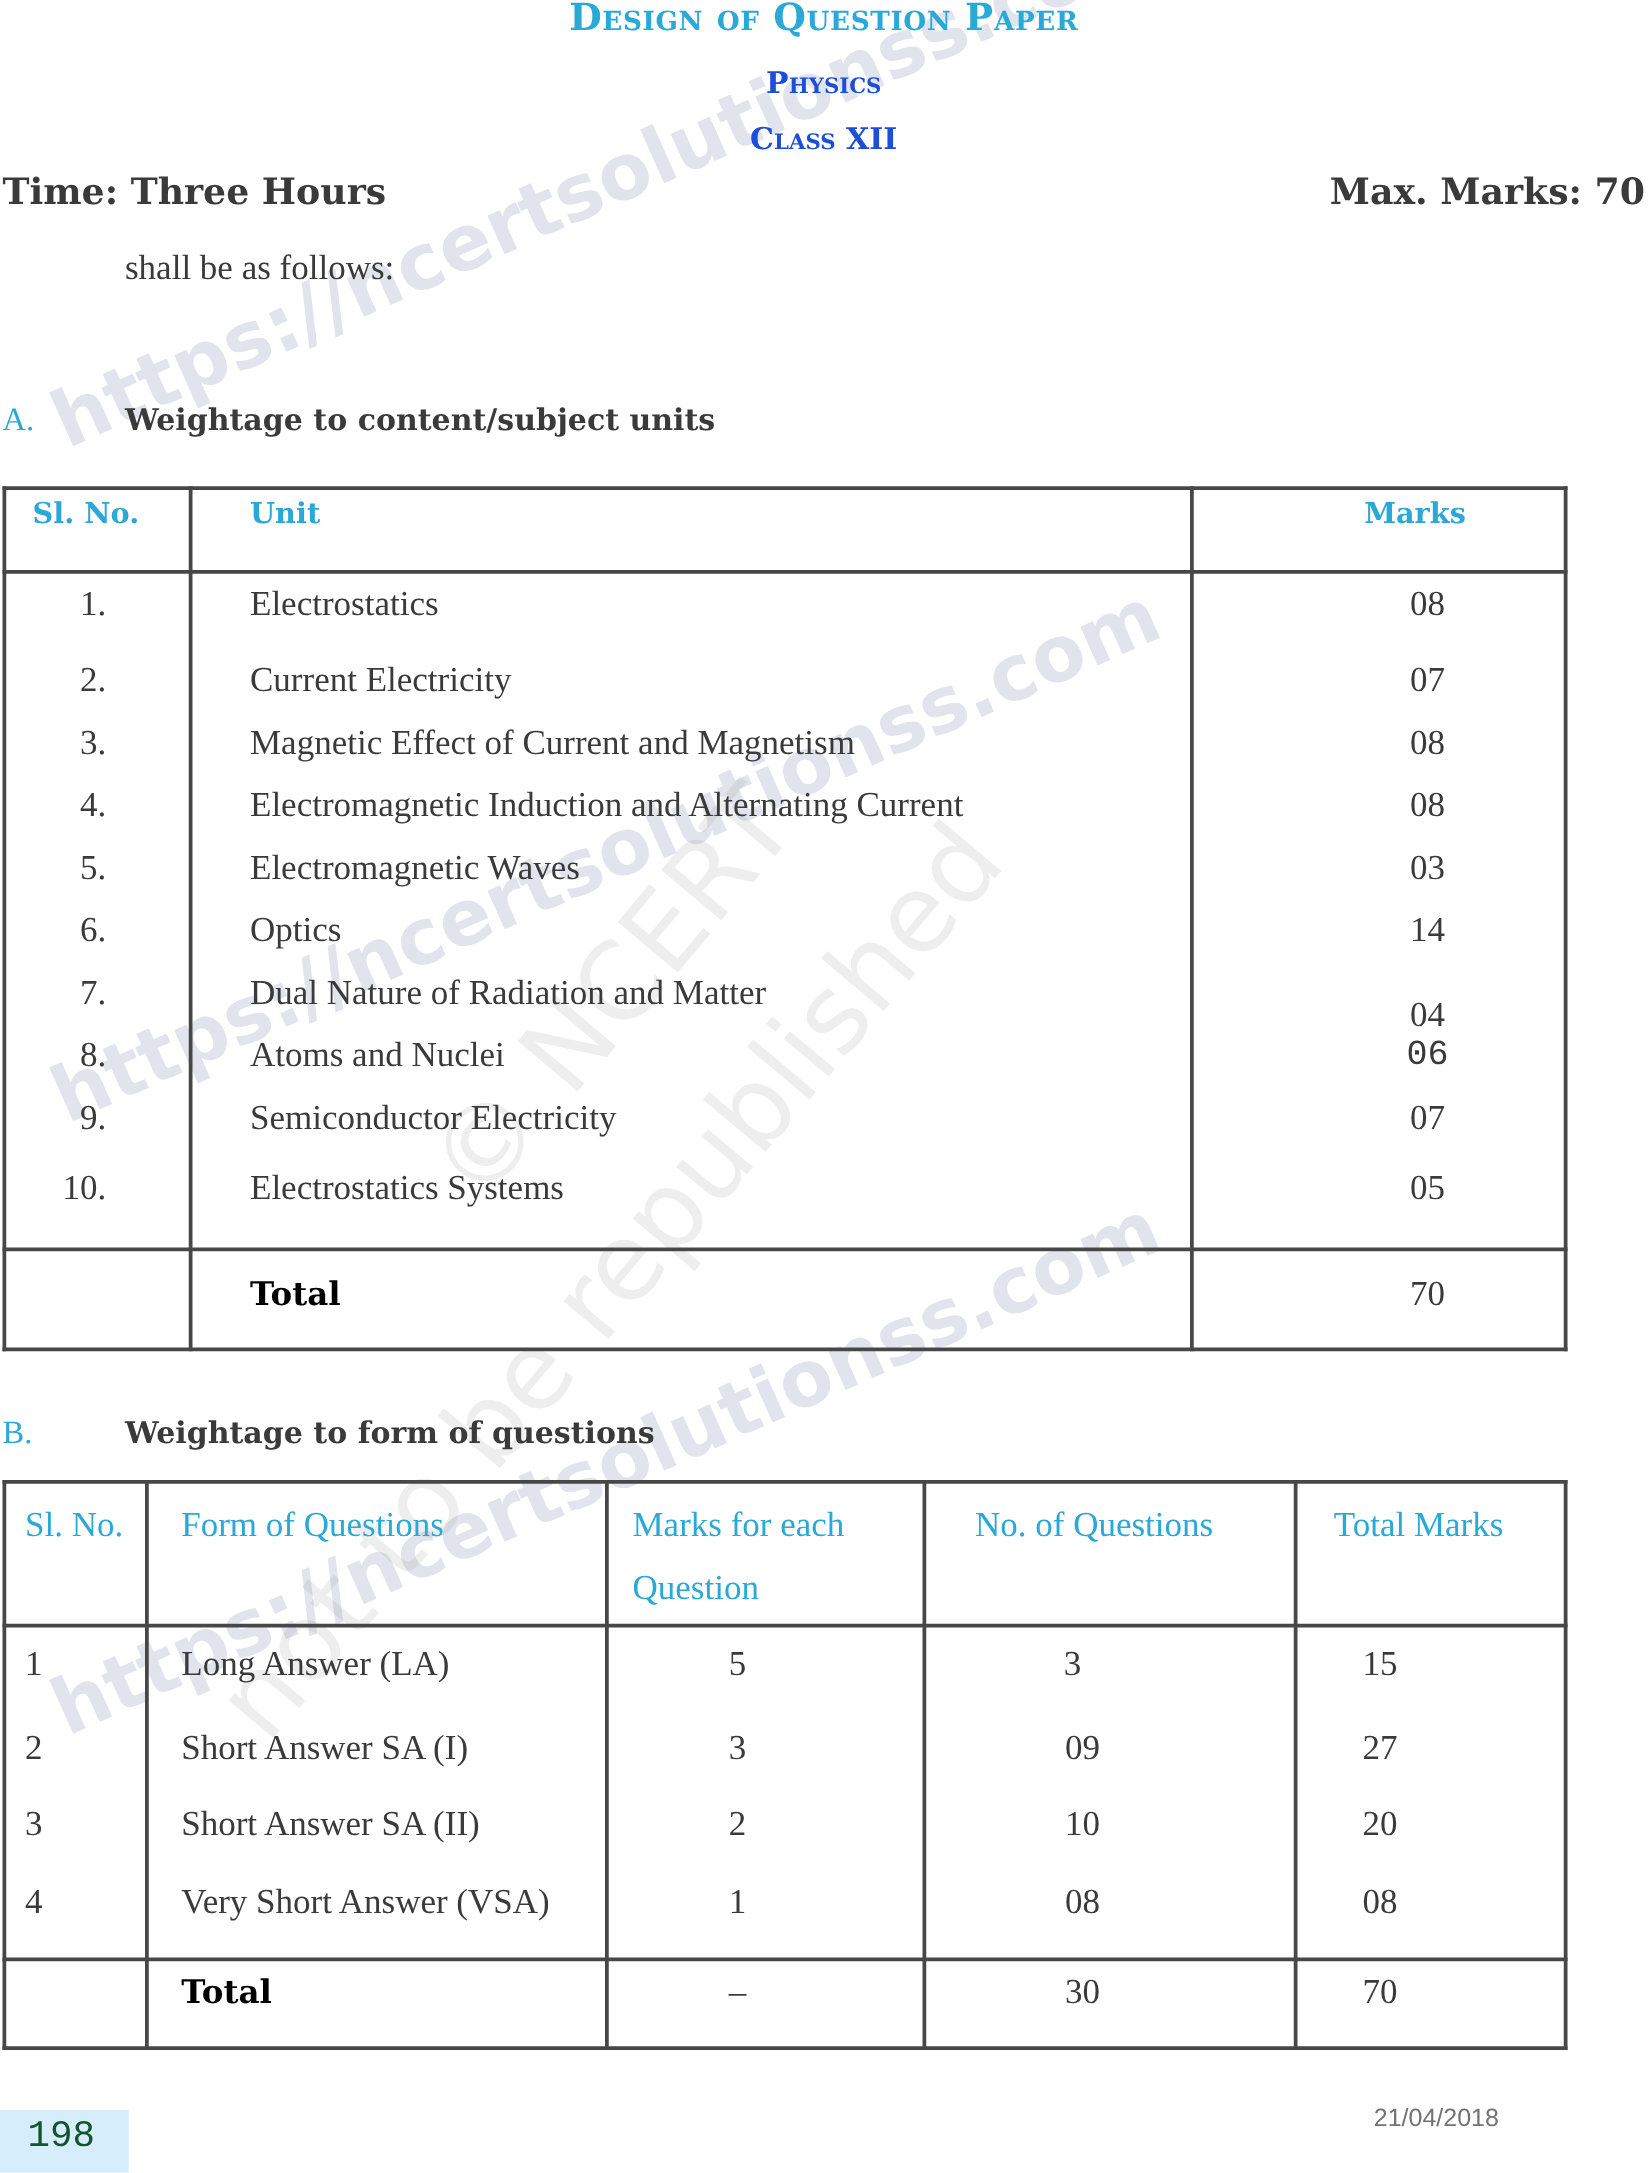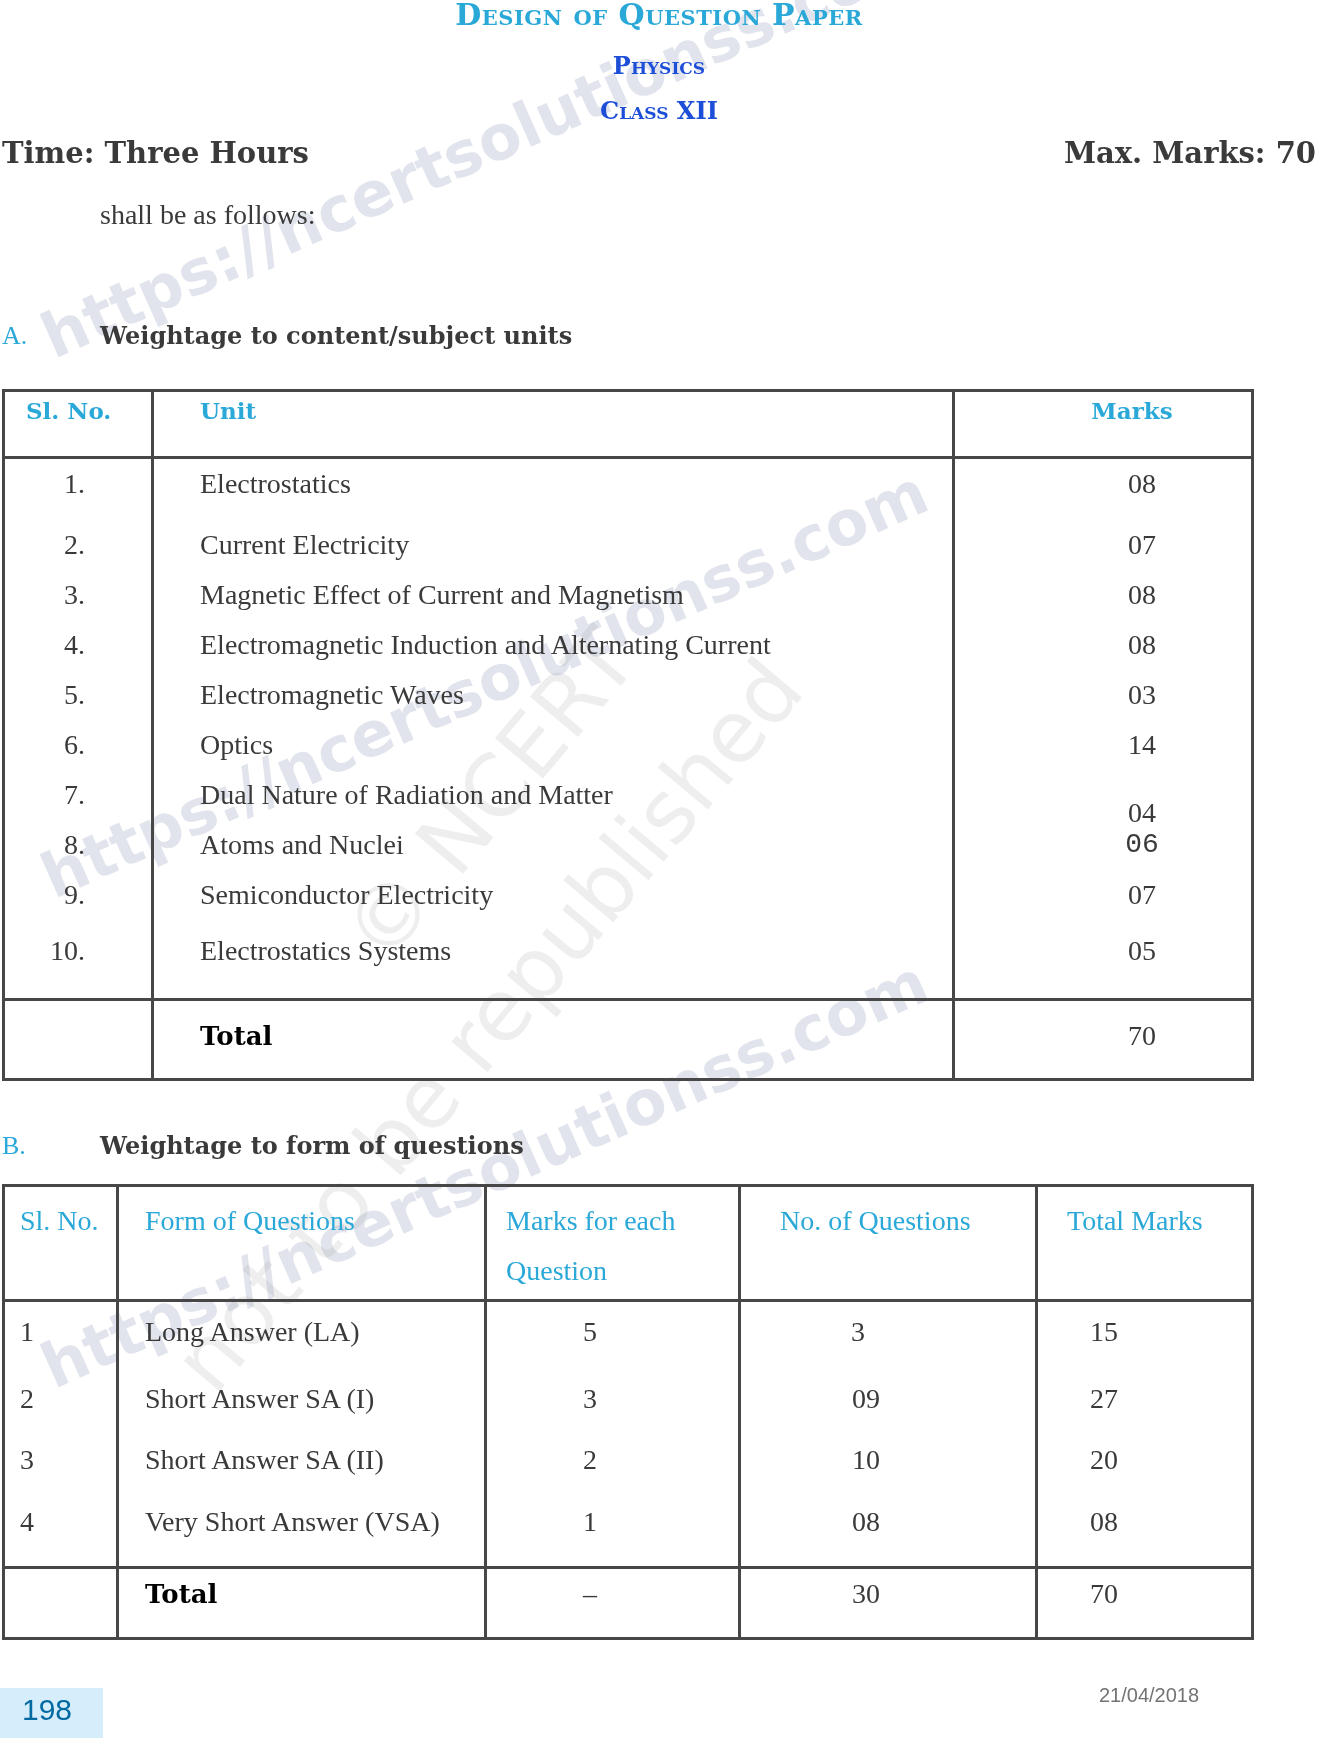--- a/index.html
+++ b/index.html
@@ -24,21 +24,21 @@
   .sec-letter { left:2px; font-size:26px; color:#2aa8d8; font-family:"Liberation Serif", serif; }
   .sec-heading { left:100px; font-family:"DejaVu Serif", serif; font-weight:bold; font-size:24px; color:#3a3a3a; }
   .hline { position:absolute; background:#474747; height:3px; }
   .vline { position:absolute; background:#474747; width:3px; }
   .cell { position:absolute; font-family:"Liberation Serif", serif; font-size:28px; color:#3a3a3a; line-height:32px; white-space:nowrap; }
   .hdrA { font-family:"DejaVu Serif", serif; font-weight:bold; font-size:23px; color:#2aa8d8; }
   .hdrB { font-family:"Liberation Serif", serif; font-size:28px; color:#2aa8d8; line-height:50px; white-space:normal; }
   .bold-total { font-family:"DejaVu Serif", serif; font-weight:bold; font-size:26px; color:#000000; }
   .center { text-align:center; }
   .pagebox { left:0; top:1688px; width:103px; height:50px; background:#d6eefb; }
-  .pagenum { left:22px; top:1693px; font-family:Liberation Sans, sans-serif; font-size:30px; color:#0369a1; }
+  .pagenum { left:22px; top:1693px; font-family:Liberation Mono, monospace; font-size:30px; color:#14532d; }
   .date { left:1099px; top:1684px; font-family:"Liberation Sans", sans-serif; font-size:20px; color:#737373; }
   .wm { position:absolute; font-family:"DejaVu Sans", sans-serif; font-weight:bold; color:rgba(120,130,170,0.22); white-space:nowrap; transform-origin:left bottom; pointer-events:none; }
   .wm2 { position:absolute; font-family:"DejaVu Sans", sans-serif; color:rgba(150,150,150,0.16); white-space:nowrap; transform-origin:left bottom; pointer-events:none; }
 </style>
 </head>
 <body>
 
 <div class="wm" style="left:60px; top:300px; font-size:62px; transform:rotate(-24deg);">https://ncertsolutionss.com</div>
 <div class="wm" style="left:60px; top:840px; font-size:62px; transform:rotate(-24deg);">https://ncertsolutionss.com</div>
 <div class="wm" style="left:60px; top:1330px; font-size:62px; transform:rotate(-24deg);">https://ncertsolutionss.com</div>

